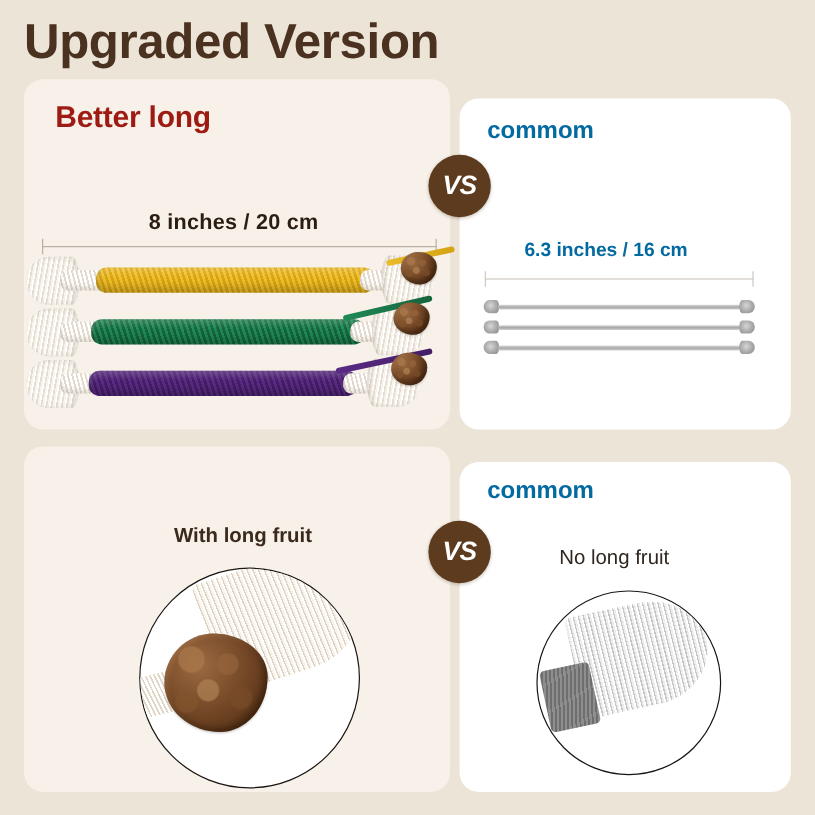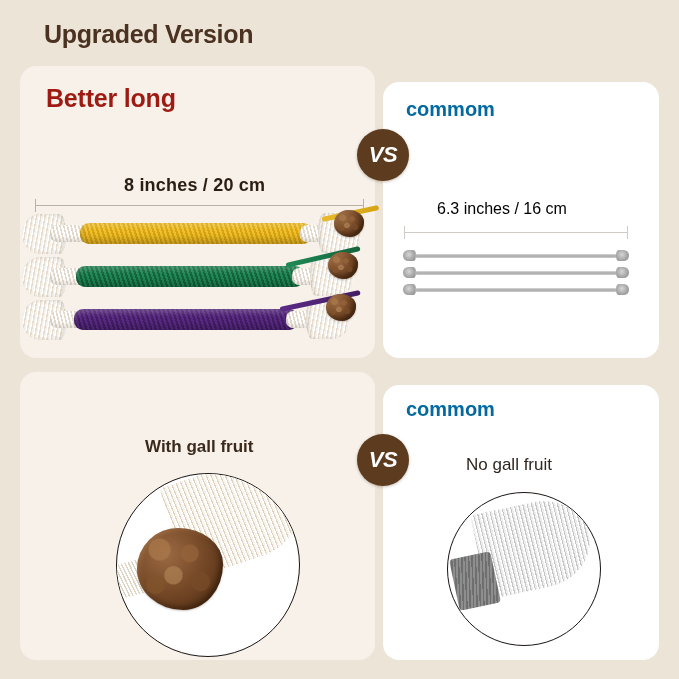--- a/index.html
+++ b/index.html
@@ -17,23 +17,23 @@
   #page {
     position: relative;
     width: 679px;
     height: 679px;
     background: #ece4d7;
   }
 
   
   #main-title {
     position: absolute;
-    left: 44px;
+    left: 20px;
     top: 13px;
-    font-size: 25px;
+    font-size: 41px;
     font-weight: bold;
     color: #4a3120;
     letter-spacing: -0.3px;
     line-height: 42px;
     white-space: nowrap;
   }
 
   
   .card {
     position: absolute;
@@ -109,22 +109,22 @@
     color: #2a1d12;
     white-space: nowrap;
   }
   #measure-caption-left {
     left: 124px; top: 175px;
     letter-spacing: 0.2px;
   }
   .measure-caption-light {
     position: absolute;
     font-size: 16px;
-    font-weight: normal;
-    color: #000000;
+    font-weight: bold;
+    color: #0369a1;
     white-space: nowrap;
   }
   #measure-caption-right { left: 437px; top: 200px; }
 
   
   .measure-bar {
     position: absolute;
     height: 13px;
   }
   .measure-bar .line {
@@ -407,33 +407,33 @@
     <div class="knot left"></div>
     <div class="shaft"></div>
     <div class="knot right"></div>
   </div>
 
   <div class="vs-badge" id="vs-badge-top">VS</div>
 
   <div class="card card-left" id="card-better-design"></div>
 
 
-  <div class="sub-label" id="label-with-gall">With gall fruit</div>
+  <div class="sub-label" id="label-with-gall">With long fruit</div>
 
   <div class="photo-circle" id="photo-gall">
     <div class="rope-body-cream" style="left:-26px; top:84px;"></div>
     <div class="fringe-cream" style="left:54px; top:-8px;"></div>
     <div class="gall" style="left:20px; top:54px; width:86px; height:82px;"></div>
   </div>
 
   <div class="card card-right" id="card-common-bottom"></div>
 
   <div class="card-title-plain" id="label-common-bottom">commom</div>
 
-  <div class="sub-label-light" id="label-no-gall">No gall fruit</div>
+  <div class="sub-label-light" id="label-no-gall">No long fruit</div>
 
   <div class="photo-circle" id="photo-nogall">
     <div class="fringe-gray" style="left:30px; top:10px;"></div>
     <div class="cuff-gray" style="left:6px; top:62px;"></div>
   </div>
 
   <div class="vs-badge" id="vs-badge-bottom">VS</div>
 
 </div>
 

